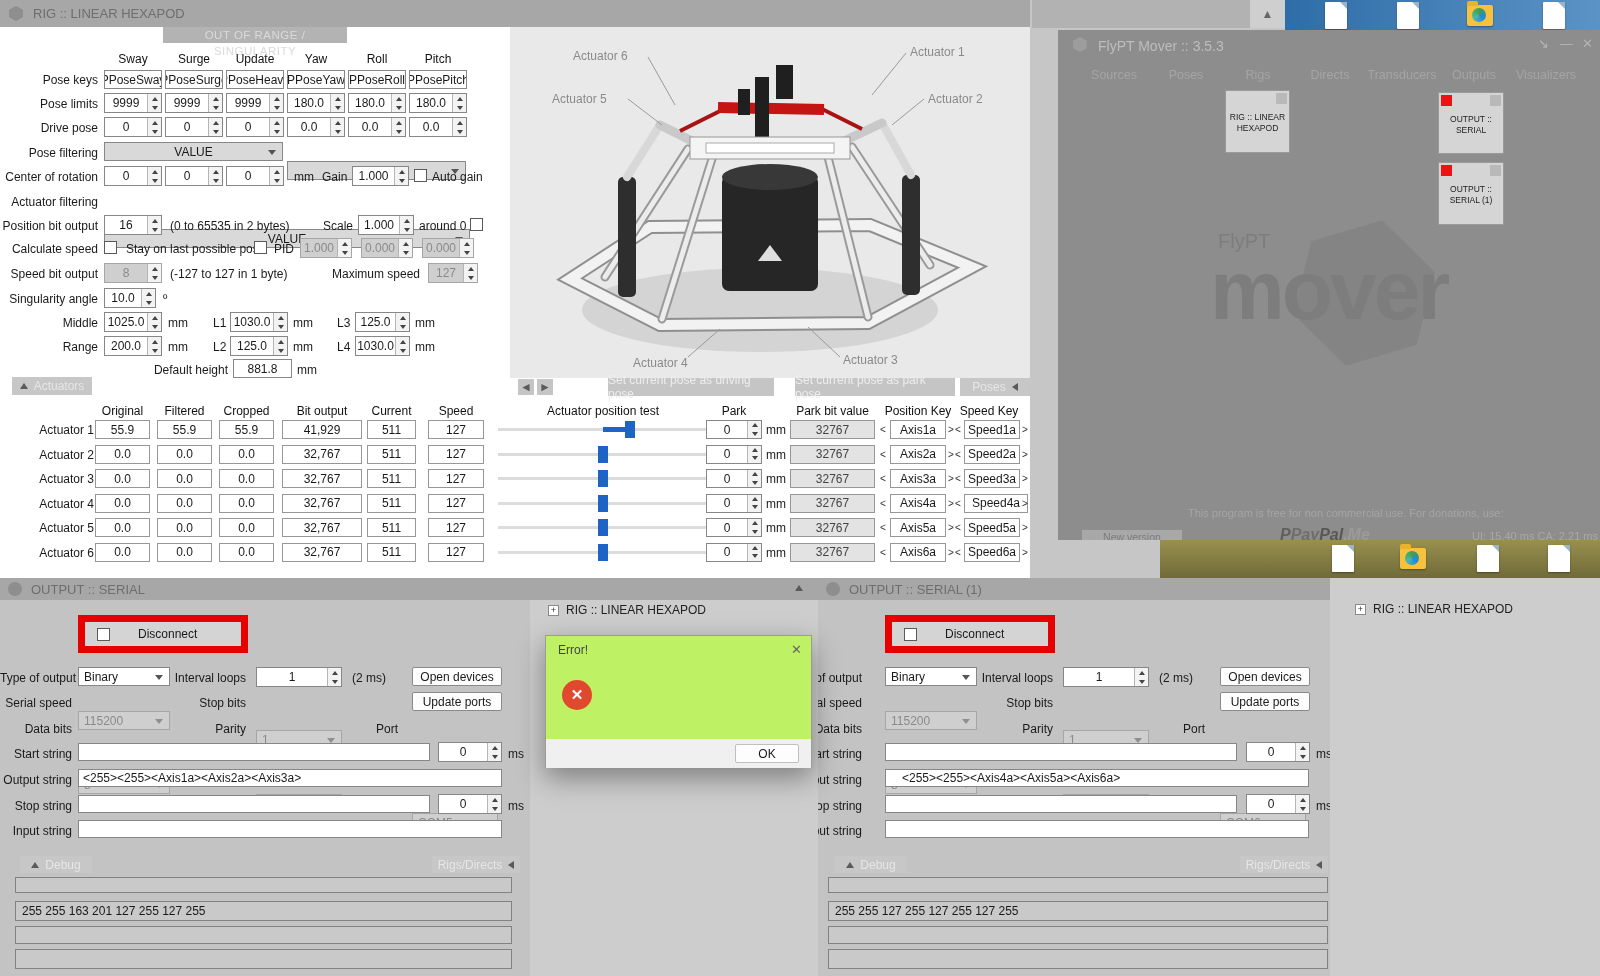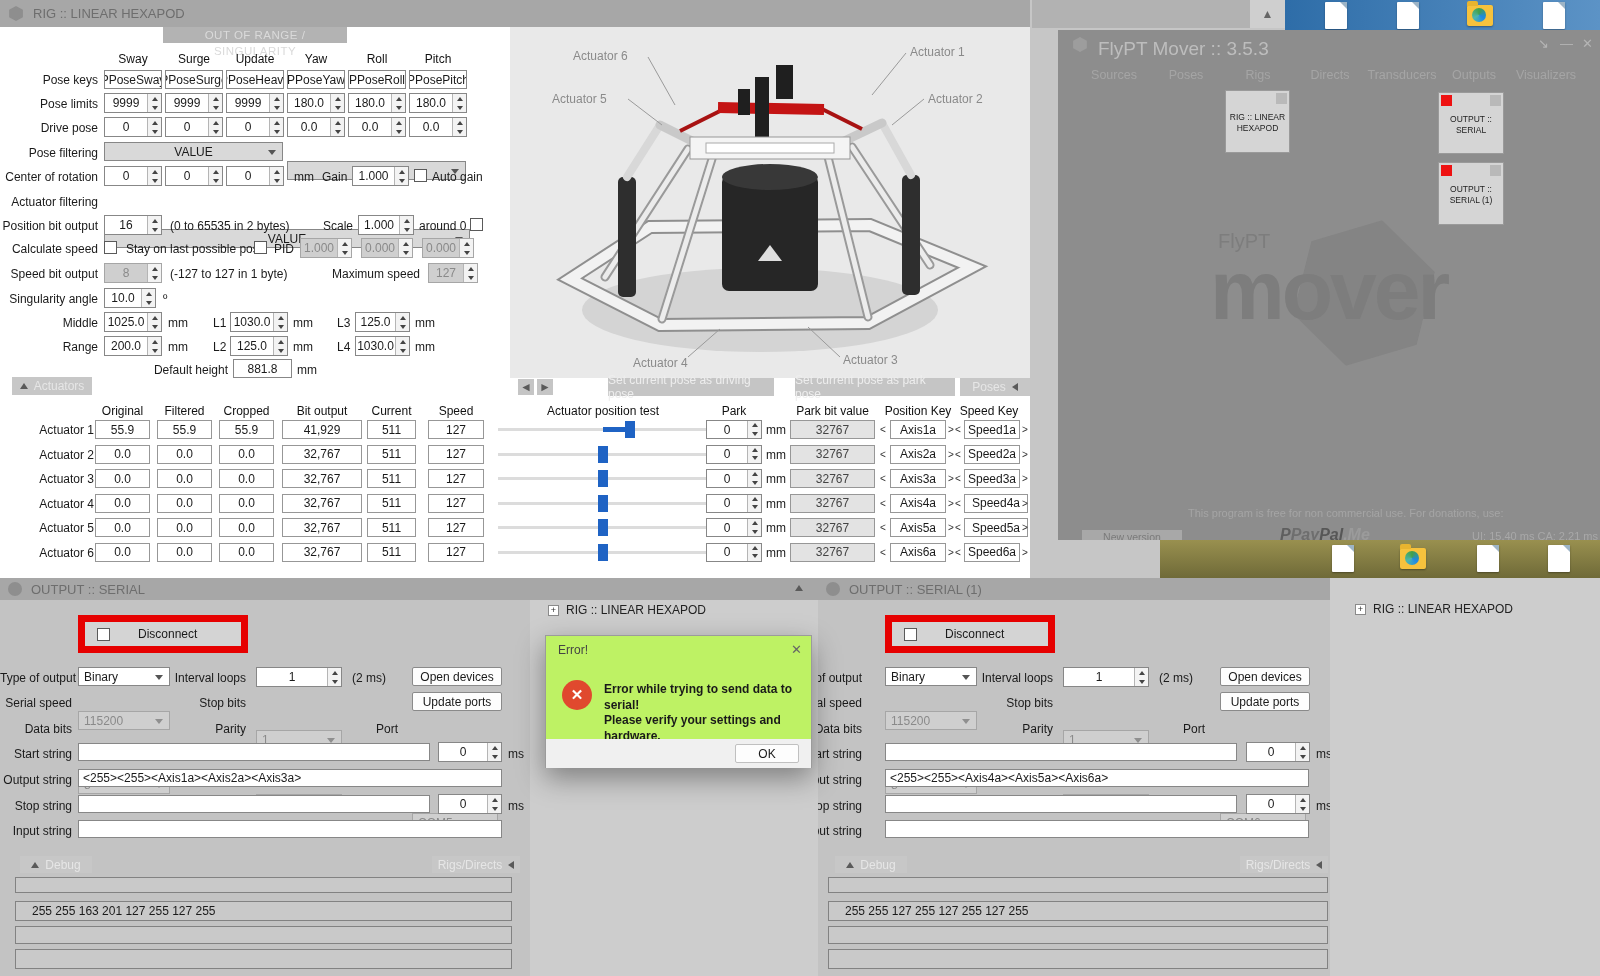--- a/index.html
+++ b/index.html
@@ -34,21 +34,21 @@
 .cell{background:#fff;border:1px solid #979797;display:flex;align-items:center;justify-content:center;font-size:12px;position:absolute;height:19px}
 .cell.g{background:#e3e3e3;color:#444}
 .arow{position:absolute;left:0;width:1030px;height:19px}
 .c-name{position:absolute;left:18px;width:76px;top:3px;text-align:right;white-space:nowrap}
 .c-orig{left:95px;width:55px}.c-filt{left:157px;width:55px}.c-crop{left:219px;width:55px}
 .c-bit{left:282px;width:80px}.c-cur{left:367px;width:49px}.c-spd{left:428px;width:56px}
 .strack{position:absolute;left:498px;width:210px;top:8px;height:3px;background:#dcdcdc}
 .shandle{position:absolute;top:1px;width:10px;height:17px;background:#1f63c4}
 .sbar{position:absolute;top:7px;height:5px;background:#1f63c4}
 .kb{position:absolute;font-size:10px;color:#333;top:4px;cursor:default}
-.vbox{background:#c9c9c9;border:1px solid #828282;display:flex;align-items:center;padding:0 16px;overflow:hidden;position:absolute;font-size:12px}
+.vbox{background:#c9c9c9;border:1px solid #828282;display:flex;align-items:center;padding:0 6px;overflow:hidden;position:absolute;font-size:12px}
 .doc{position:absolute;width:22px;height:27px;background:#fff;border-radius:1px;box-shadow:0 1px 2px rgba(0,0,0,.35)}
 .doc:before{content:"";position:absolute;right:0;top:0;width:0;height:0;border-top:7px solid #9db4c6;border-left:7px solid transparent}
 .folder{position:absolute;width:26px;height:21px;background:#f6c23d;border-radius:2px;box-shadow:0 1px 2px rgba(0,0,0,.35)}
 .folder:before{content:"";position:absolute;left:0;top:-4px;width:11px;height:5px;background:#e8b42f;border-radius:2px 2px 0 0}
 .folder:after{content:"";position:absolute;left:5px;top:3px;width:14px;height:14px;border-radius:50%;background:conic-gradient(#43a047,#1e88e5,#4db6ac,#43a047)}
 .card{position:absolute;background:#d5d5d5;box-shadow:0 0 0 1px #9a9a9a inset}
 .card .cl{position:absolute;left:2px;right:2px;top:22px;font-size:8.5px;text-align:center;color:#222;line-height:1.25}
 .sq{position:absolute;width:11px;height:11px}
 .menu-it{width:72px;text-align:center;color:#a5a5a5;font-size:12.5px;white-space:nowrap}
 .node{position:absolute;display:flex;align-items:center;gap:7px;font-size:12px;color:#222}
@@ -709,21 +709,21 @@
               <s class="td"></s>
             </i>
           </span>
         </div>
     <div style="position:absolute;left:766px;top:3px">mm</div>
     <div class="cell g" style="left:790px;width:85px">32767</div>
     <div class="kb" style="left:880px">&lt;</div>
     <div class="cell" style="left:890px;width:56px">Axis5a</div>
     <div class="kb" style="left:948px">&gt;</div>
     <div class="kb" style="left:955px">&lt;</div>
-    <div class="cell" style="left:964px;width:64px">Speed5a</div>
+    <div class="cell" style="left:964px;width:56px">Speed5a</div>
     <div class="kb" style="left:1022px">&gt;</div>
   </div>
       <div class="arow" style="top: 542.5px;">
     <div class="c-name">Actuator 6</div>
     <div class="cell c-orig">0.0</div>
     <div class="cell c-filt">0.0</div>
     <div class="cell c-crop">0.0</div>
     <div class="cell c-bit">32,767</div>
     <div class="cell c-cur">511</div>
     <div class="cell c-spd">127</div>
@@ -748,21 +748,21 @@
     <div class="kb" style="left:948px">&gt;</div>
     <div class="kb" style="left:955px">&lt;</div>
     <div class="cell" style="left:964px;width:56px">Speed6a</div>
     <div class="kb" style="left:1022px">&gt;</div>
   </div>
     </div>
 </div>
 
 <div class="a" style="left:1058px;top:30px;width:542px;height:510px;background:#8d8d8d;overflow:hidden">
   <span class="hexi a" style="left:14px;top:7px;width:16px;height:15px;background:#9d9d9d"></span>
-  <div class="a lbl" style="left:40px;top:8px;font-size:19px;color:#bdbdbd">FlyPT Mover :: 3.5.3</div>
+  <div class="a lbl" style="left:40px;top:8px;font-size:14px;color:#bdbdbd">FlyPT Mover :: 3.5.3</div>
   <div class="a" style="left:480px;top:6px;color:#b5b5b5;font-size:13px">↘</div>
   <div class="a" style="left:502px;top:6px;color:#b5b5b5;font-size:13px">—</div>
   <div class="a" style="left:524px;top:6px;color:#b5b5b5;font-size:13px">✕</div>
   <div class="a" style="left:20px;top:38px;width:510px;display:flex">
     <div class="menu-it">Sources</div>
     <div class="menu-it">Poses</div>
     <div class="menu-it">Rigs</div>
     <div class="menu-it">Directs</div>
     <div class="menu-it">Transducers</div>
     <div class="menu-it">Outputs</div>
@@ -966,21 +966,21 @@
         <i>
           <s class="tu"></s>
         </i>
         <i>
           <s class="td"></s>
         </i>
       </span>
     </div>
   <div class="a lbl" style="left:498px;top:169px">ms</div>
   <div class="a lbl r" style="left:-34px;top:195px;width:78px">Output string</div>
-  <div class="a inp" style="left:67px;top:191px;width:424px;height:18px;padding-left:4px">&lt;255&gt;&lt;255&gt;&lt;Axis4a&gt;&lt;Axis5a&gt;&lt;Axis6a&gt;</div>
+  <div class="a inp" style="left:67px;top:191px;width:424px;height:18px;padding-left:16px">&lt;255&gt;&lt;255&gt;&lt;Axis4a&gt;&lt;Axis5a&gt;&lt;Axis6a&gt;</div>
   <div class="a lbl r" style="left:-34px;top:221px;width:78px">Stop string</div>
   <div class="a inp" style="left:67px;top:217px;width:352px;height:18px"></div>
   <div class="a spin" style="left:428px;top:216px;width:64px;height:20px">
       <span class="sv">0</span>
       <span class="ud">
         <i>
           <s class="tu"></s>
         </i>
         <i>
           <s class="td"></s>
@@ -1009,19 +1009,15 @@
     </div>
   </div>
 </div>
 
 <div class="a" style="left:545px;top:635px;width:267px;height:133px;background:#bef264;border:1px solid #9b9b9b;box-shadow:0 10px 26px rgba(0,0,0,.38);z-index:50">
   <div class="a lbl" style="left:12px;top:7px;color:#444">Error!</div>
   <div class="a" style="left:245px;top:6px;color:#666;font-size:13px">✕</div>
   <div class="a" style="left:16px;top:44px;width:30px;height:30px;border-radius:50%;background:#e0492e;color:#fff;font-weight:bold;font-size:15px;display:flex;align-items:center;justify-content:center">
       <span>✕</span>
     </div>
-  <div class="a" style="left:58px;top:46px;font-weight:600;font-size:12px;line-height:1.3">
-    <div>Error while trying to send data to serial!</div>
-    <div>Please verify your settings and hardware.</div>
-  </div>
   <div class="a" style="left:0;top:103px;width:265px;height:29px;background:#f0f0f0"></div>
   <div class="a btn" style="left:189px;top:108px;width:64px;height:19px;background:#fdfdfd;border-color:#c0c0c0">OK</div>
 </div>
 
 </body></html>

